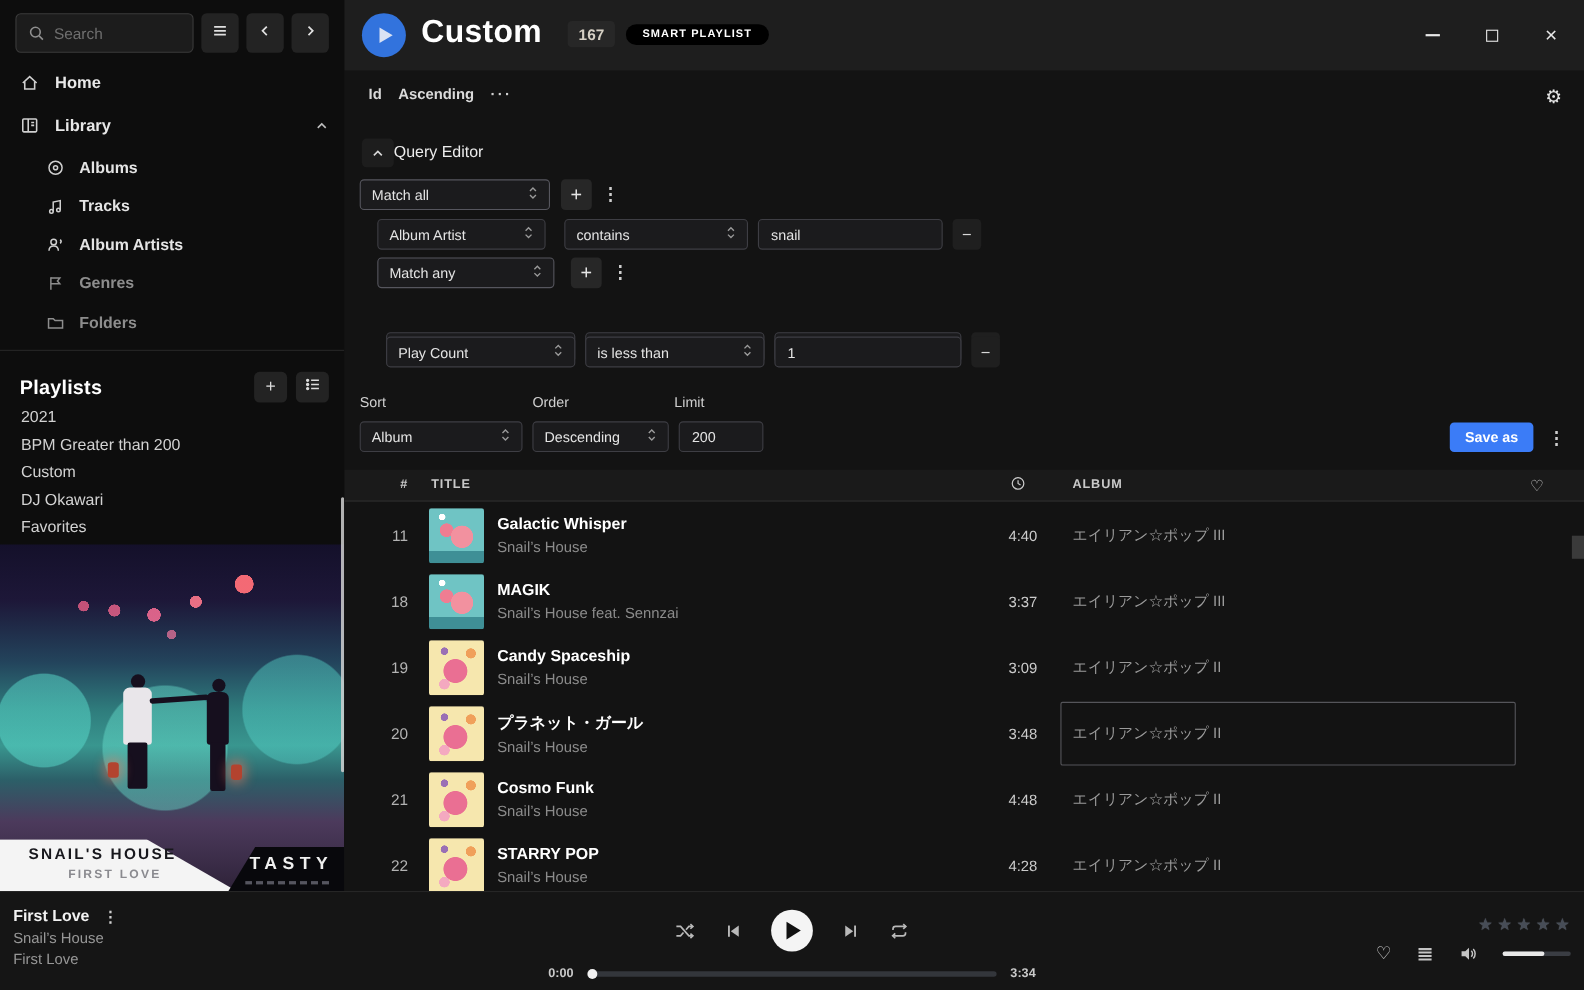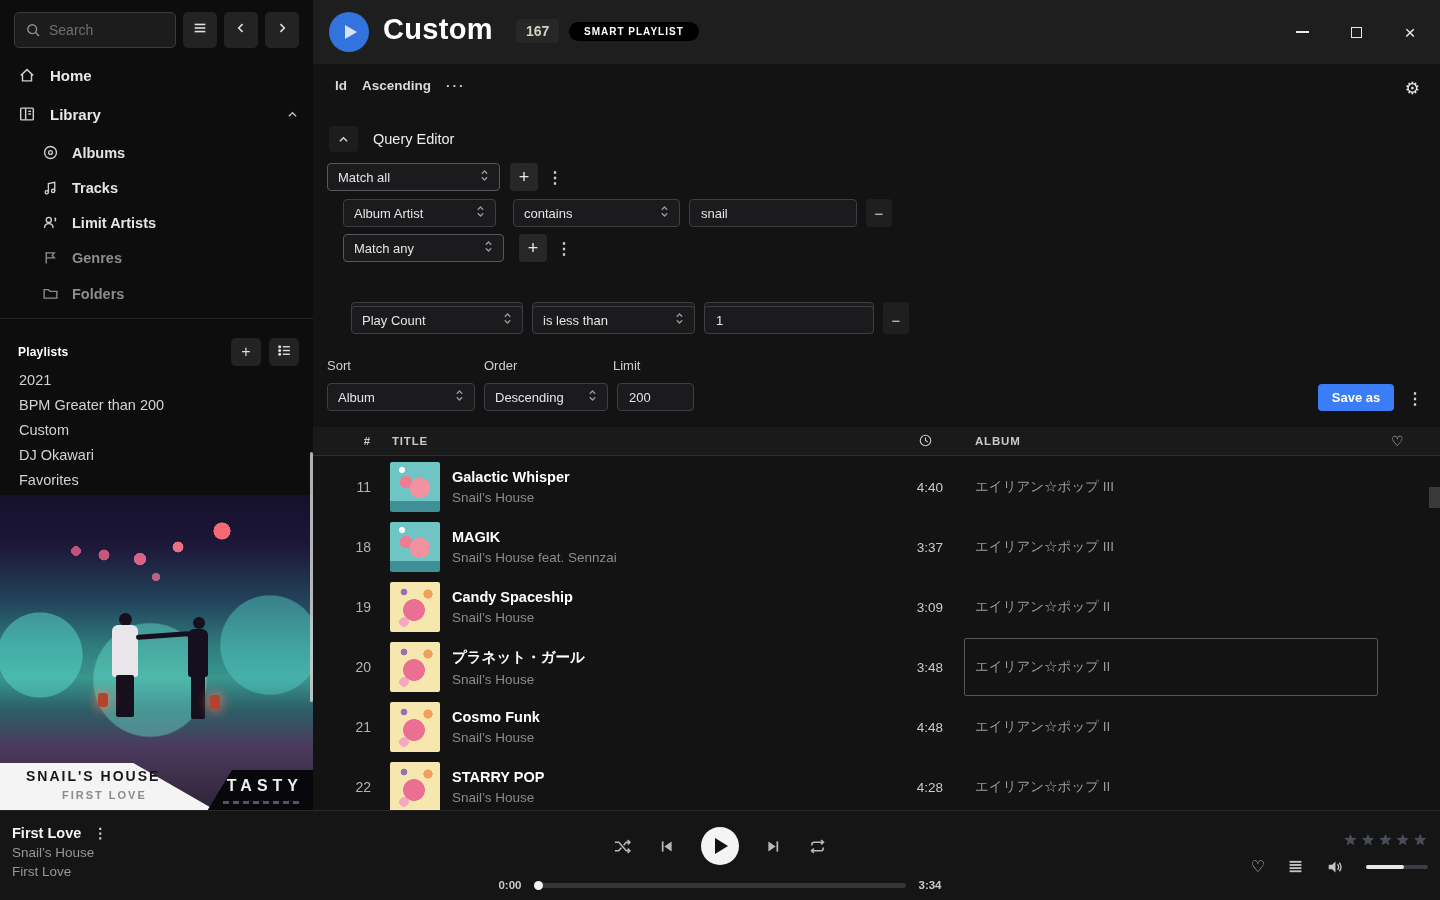--- a/index.html
+++ b/index.html
@@ -14,21 +14,21 @@
   .search-box input { background:transparent; border:none; outline:none; color:#cfcfcf; font-size:14px; width:110px; }
   .search-box input::placeholder { color:#6f6f6f; }
   .sb-btn { width:34px; height:36px; background:#232323; border-radius:5px; display:flex; align-items:center; justify-content:center; color:#e0e0e0; cursor:pointer; }
   .nav-item { position:absolute; left:18px; display:flex; align-items:center; gap:14px; font-size:15px; font-weight:700; color:#e8e8e8; cursor:pointer; }
   .nav-sub { position:absolute; left:42px; display:flex; align-items:center; gap:13px; font-size:14.5px; font-weight:700; color:#e4e4e4; cursor:pointer; }
   .nav-sub.dim { color:#8d8d8d; }
   .nav-sub.dim svg { color:#8d8d8d; }
   .icon { display:inline-flex; align-items:center; justify-content:center; color:#cfcfcf; }
   .sb-divider { position:absolute; left:0; right:0; top:318px; height:1px; background:#262626; }
   .pl-head { position:absolute; left:18px; top:338px; right:14px; display:flex; align-items:center; }
-  .pl-title { font-size:12px; font-weight:800; color:#ffffff; letter-spacing:.2px; }
+  .pl-title { font-size:18px; font-weight:800; color:#ffffff; letter-spacing:.2px; }
   .pl-actions { margin-left:auto; display:flex; gap:8px; }
   .pl-btn { width:30px; height:28px; background:#232323; border-radius:5px; display:flex; align-items:center; justify-content:center; color:#dcdcdc; font-size:16px; cursor:pointer; }
   .pl-item { position:absolute; left:19px; font-size:14.5px; color:#d2d2d2; cursor:pointer; }
   .sb-scroll { position:absolute; right:0; top:452px; width:3px; height:250px; background:#cfcfcf; border-radius:2px; opacity:.85; }
 
   
   .art { position:absolute; left:0; top:495px; width:313px; height:315px; overflow:hidden;
     background:
       radial-gradient(circle 14px at 222px 36px, rgba(255,110,120,.95) 0 60%, rgba(255,110,120,0) 62%),
       radial-gradient(circle 9px at 178px 52px, rgba(255,120,140,.9) 0 60%, rgba(255,120,140,0) 62%),
@@ -63,21 +63,21 @@
   .type-badge { position:absolute; left:256px; top:22px; background:#000; border-radius:11px; padding:4px 15px; font-size:10px; font-weight:800; letter-spacing:1px; color:#fff; }
   .win-controls { position:absolute; right:8px; top:0; height:64px; display:flex; align-items:center; gap:22px; padding-right:6px; }
   .win-btn { width:32px; height:32px; display:flex; align-items:center; justify-content:center; color:#e8e8e8; cursor:pointer; }
   .win-min { width:13px; height:2px; background:#e8e8e8; }
   .win-max { width:11px; height:11px; border:1.5px solid #e8e8e8; }
   .win-close { font-size:19px; line-height:1; }
 
   .toolbar { position:absolute; left:22px; top:78px; display:flex; align-items:center; gap:15px; font-size:13.5px; font-weight:700; color:#dadada; }
   .gear { position:absolute; right:20px; top:78px; font-size:17px; color:#e6e6e6; cursor:pointer; }
 
-  .qe-title-row { position:absolute; left:16px; top:126px; display:flex; align-items:center; gap:15px; }
+  .qe-title-row { position:absolute; left:16px; top:126px; display:flex; align-items:center; }
   .sq-btn { width:29px; height:26px; background:#1d1d1d; border-radius:4px; display:flex; align-items:center; justify-content:center; color:#d8d8d8; cursor:pointer; }
   .qe-label { font-size:14.5px; color:#ececec; }
 
   .sel { display:flex; align-items:center; justify-content:space-between; background:#1b1b1d; border:1px solid #3e3e44; border-radius:4px; height:28px; padding:0 10px; font-size:13px; color:#e4e4e4; cursor:pointer; }
   .sel.lite { border-color:#56565e; }
   .txt { background:#1b1b1d; border:1px solid #3e3e44; border-radius:4px; height:28px; padding:0 11px; color:#e4e4e4; font-size:13px; outline:none; }
   .plus-btn { width:28px; height:28px; background:#272727; border-radius:4px; display:flex; align-items:center; justify-content:center; color:#e6e6e6; font-size:18px; font-weight:400; cursor:pointer; }
   .kebab { color:#cfcfcf; font-size:16px; font-weight:700; cursor:pointer; width:14px; text-align:center; }
   .minus-btn { width:26px; height:28px; background:#1f1f1f; border-radius:4px; display:flex; align-items:center; justify-content:center; color:#d8d8d8; font-size:15px; cursor:pointer; }
   .qrow { position:absolute; display:flex; align-items:center; gap:9px; }
@@ -230,21 +230,21 @@
       <span>Tracks</span>
     </div>
     <div class="nav-sub" style="top:214px;">
       <span class="icon">
         <svg width="17" height="17" viewBox="0 0 20 20" fill="none" stroke="currentColor" stroke-width="1.6">
             <circle cx="8" cy="7" r="3"></circle>
             <path d="M3 16.5 C3 13 5.2 11.3 8 11.3 S13 13 13 16.5"></path>
             <path d="M15 4.5 Q17 6.5 15 8.5"></path>
           </svg>
       </span>
-      <span>Limit Artists</span>
+      <span>Album Artists</span>
     </div>
     <div class="nav-sub dim" style="top:249px;">
       <span class="icon">
         <svg width="17" height="17" viewBox="0 0 20 20" fill="none" stroke="currentColor" stroke-width="1.6">
             <line x1="5" y1="3.5" x2="5" y2="17"></line>
             <path d="M5 4.5 H14.5 L12 7.5 L14.5 10.5 H5"></path>
           </svg>
       </span>
       <span>Genres</span>
     </div>

